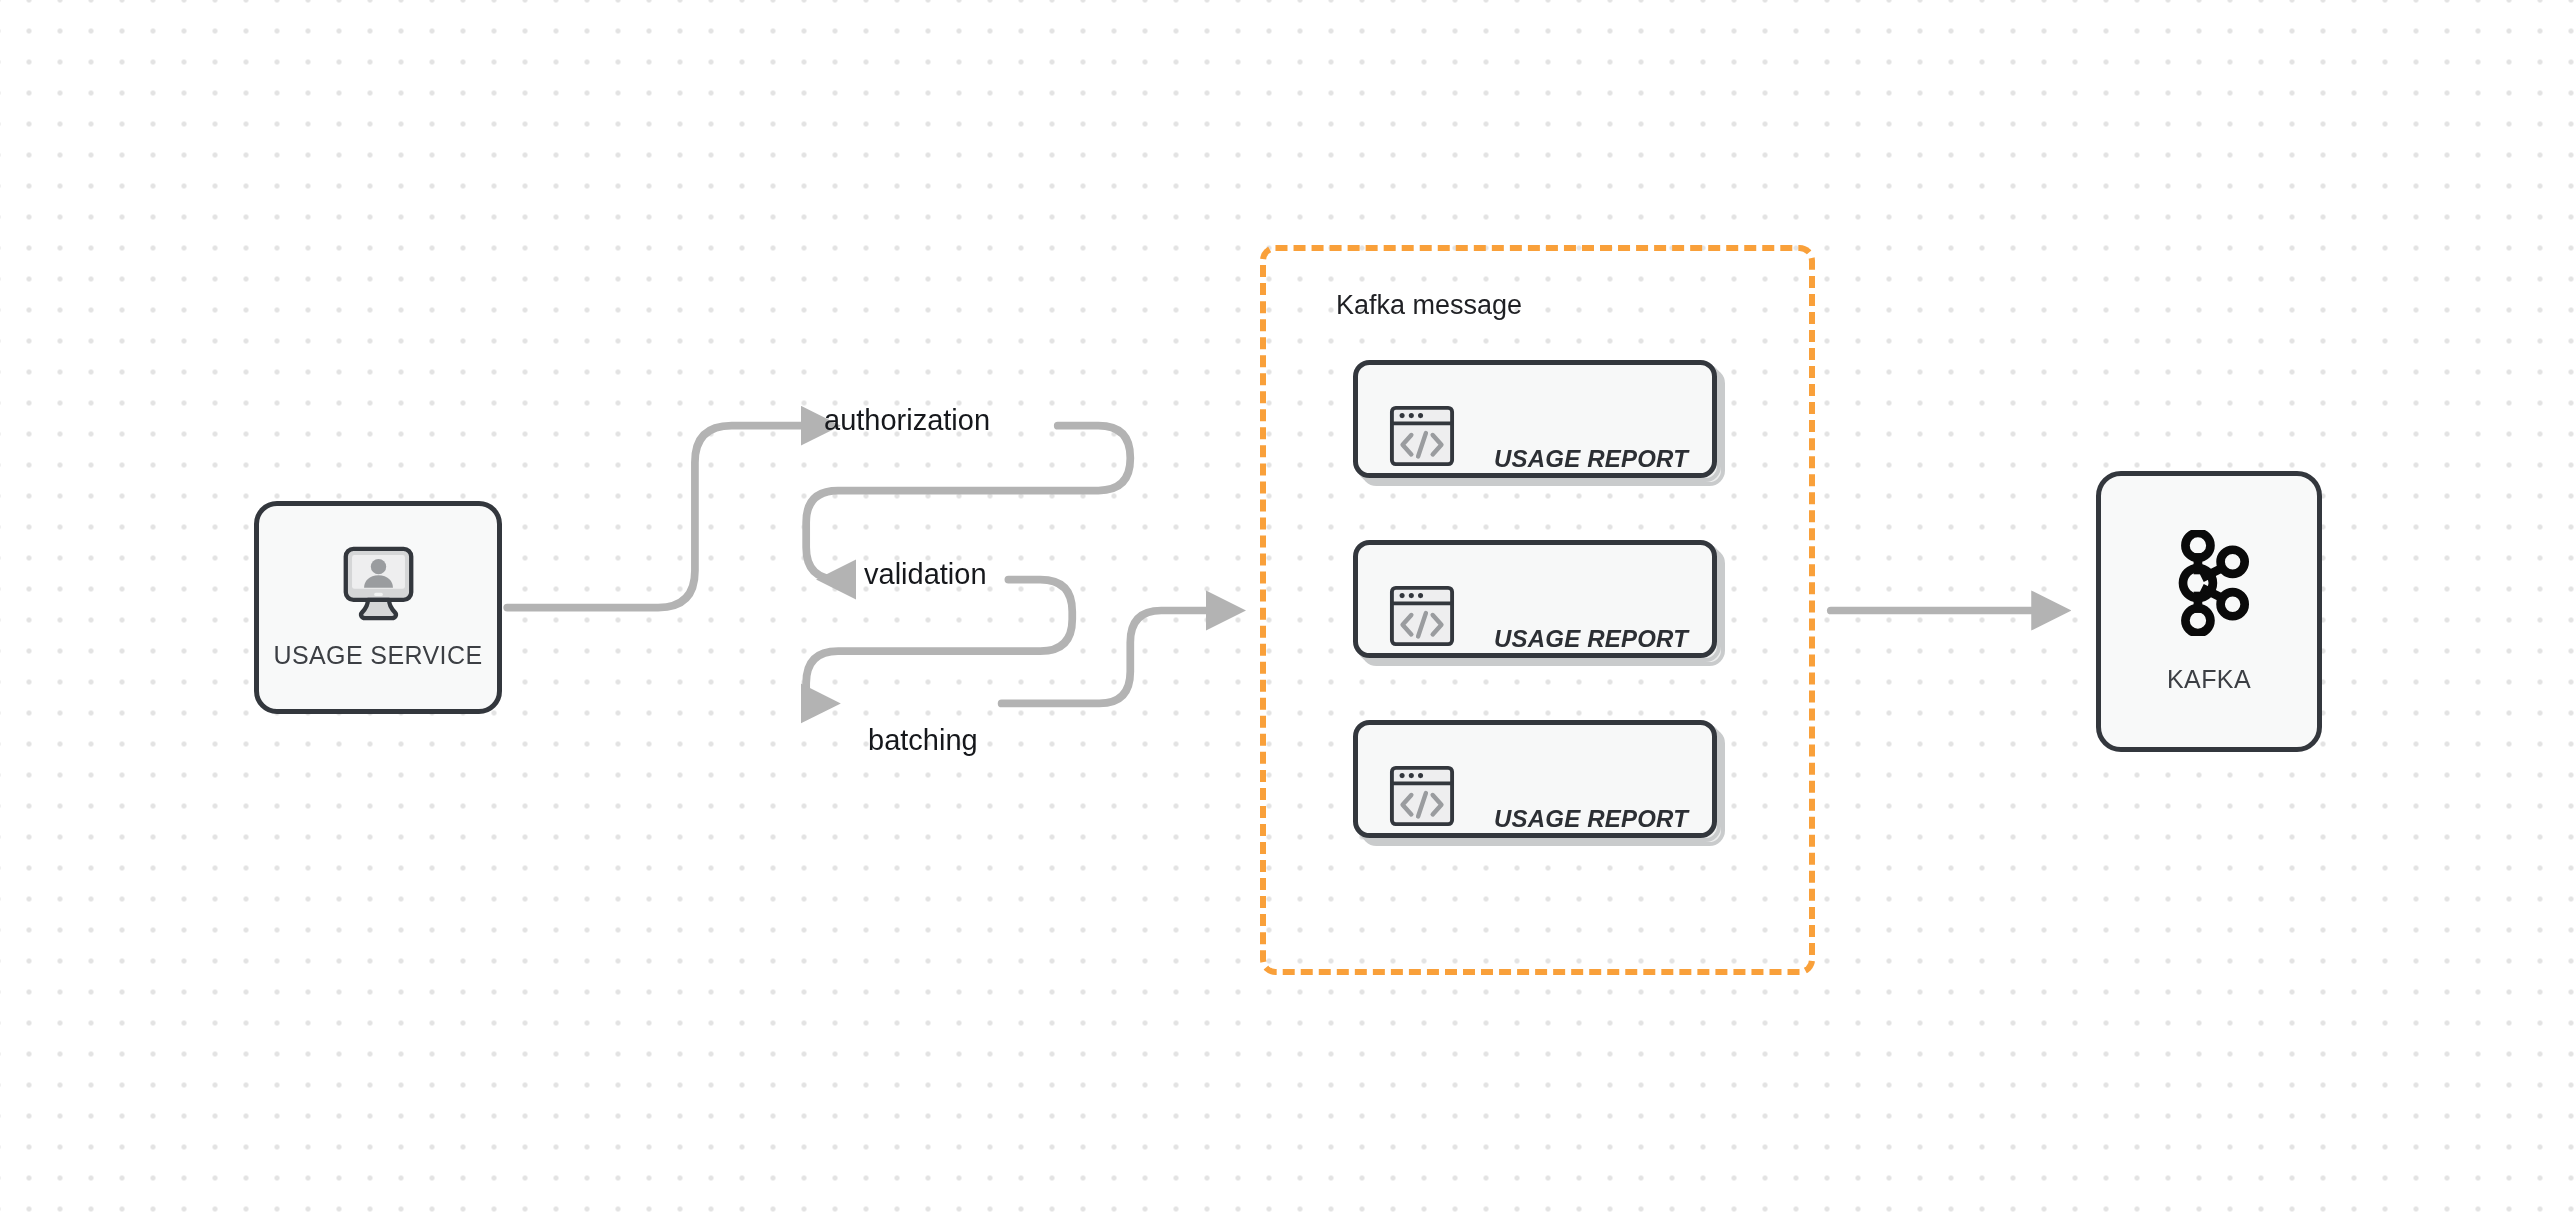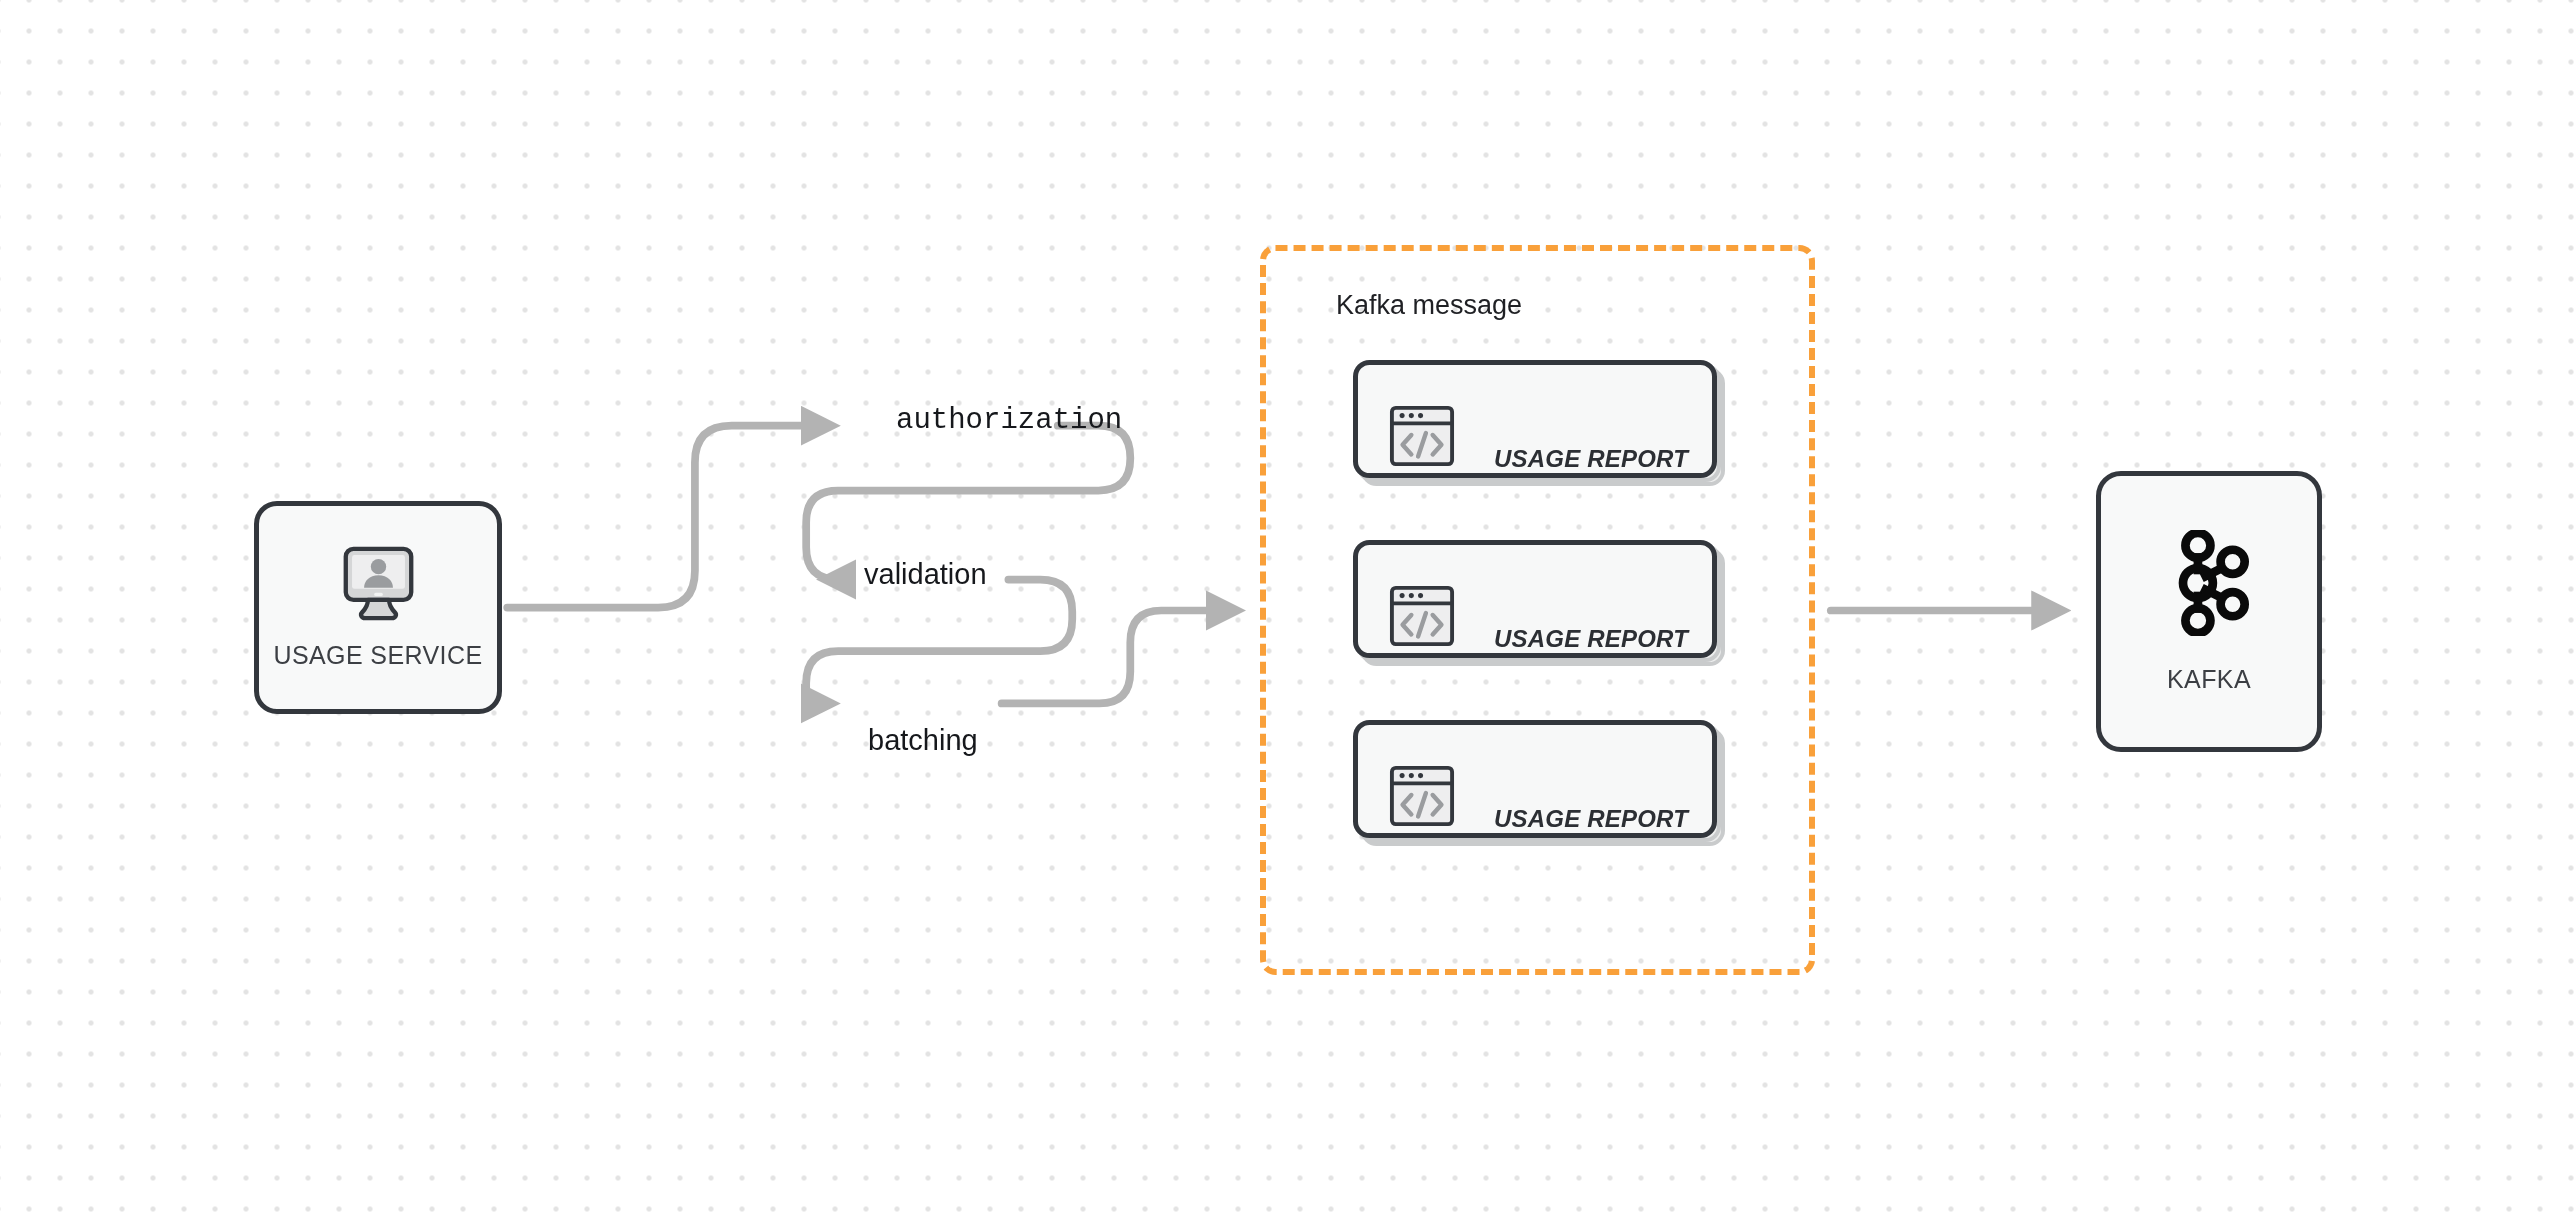--- a/index.html
+++ b/index.html
@@ -137,21 +137,21 @@
     pointer-events: none;
   }
 
   
   .step-label {
     position: absolute;
     font-size: 29px;
     color: #16181c;
     white-space: nowrap;
   }
-  #step-label-0 { left: 896px;  top: 404px; font-family: Liberation Mono, monospace; }
+  #step-label-0 { left: 824px;  top: 404px; }
   #step-label-1 { left: 864px;  top: 558px; }
   #step-label-2 { left: 868px;  top: 682px; margin-top: 42px; }
 </style>
 </head>
 <body>
 
 <div id="canvas">
 
   <svg id="connectors" viewBox="0 0 2662 1262" xmlns="http://www.w3.org/2000/svg">
     <defs>

